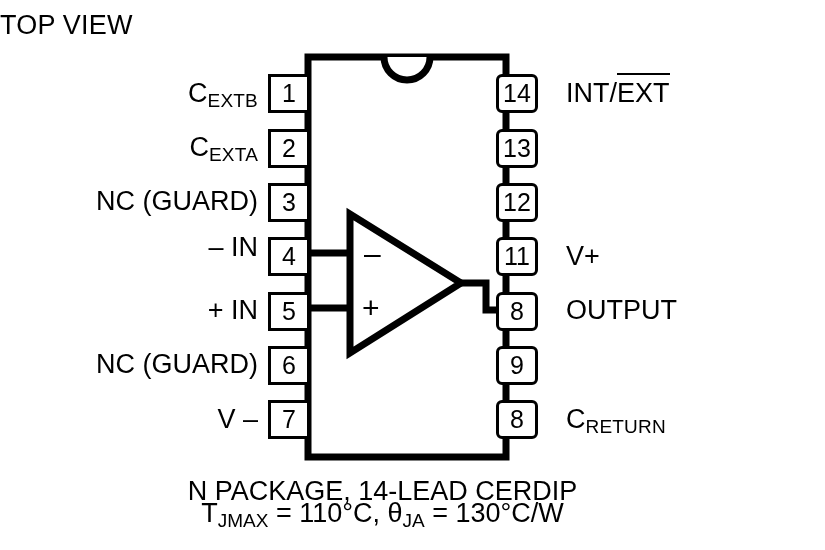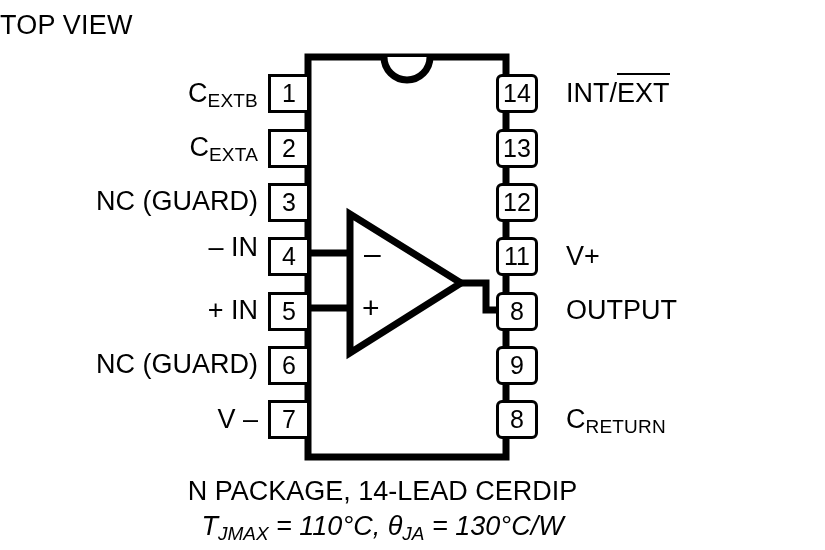--- a/index.html
+++ b/index.html
@@ -98,21 +98,21 @@
     color: #000000;
     white-space: nowrap;
   }
   .caption sub {
     font-size: 19px;
     vertical-align: baseline;
     position: relative;
     top: 5px;
   }
   #caption-line-1 { top: 478px; }
-  #caption-line-2 { top: 513px; font-style: italic; }
+  #caption-line-2 { top: 500px; }
 </style>
 </head>
 <body>
 
 <div id="root">
 
   <div id="top-view-title">TOP VIEW</div>
 
   <svg id="pkg-svg" viewBox="0 0 825 550">
 

